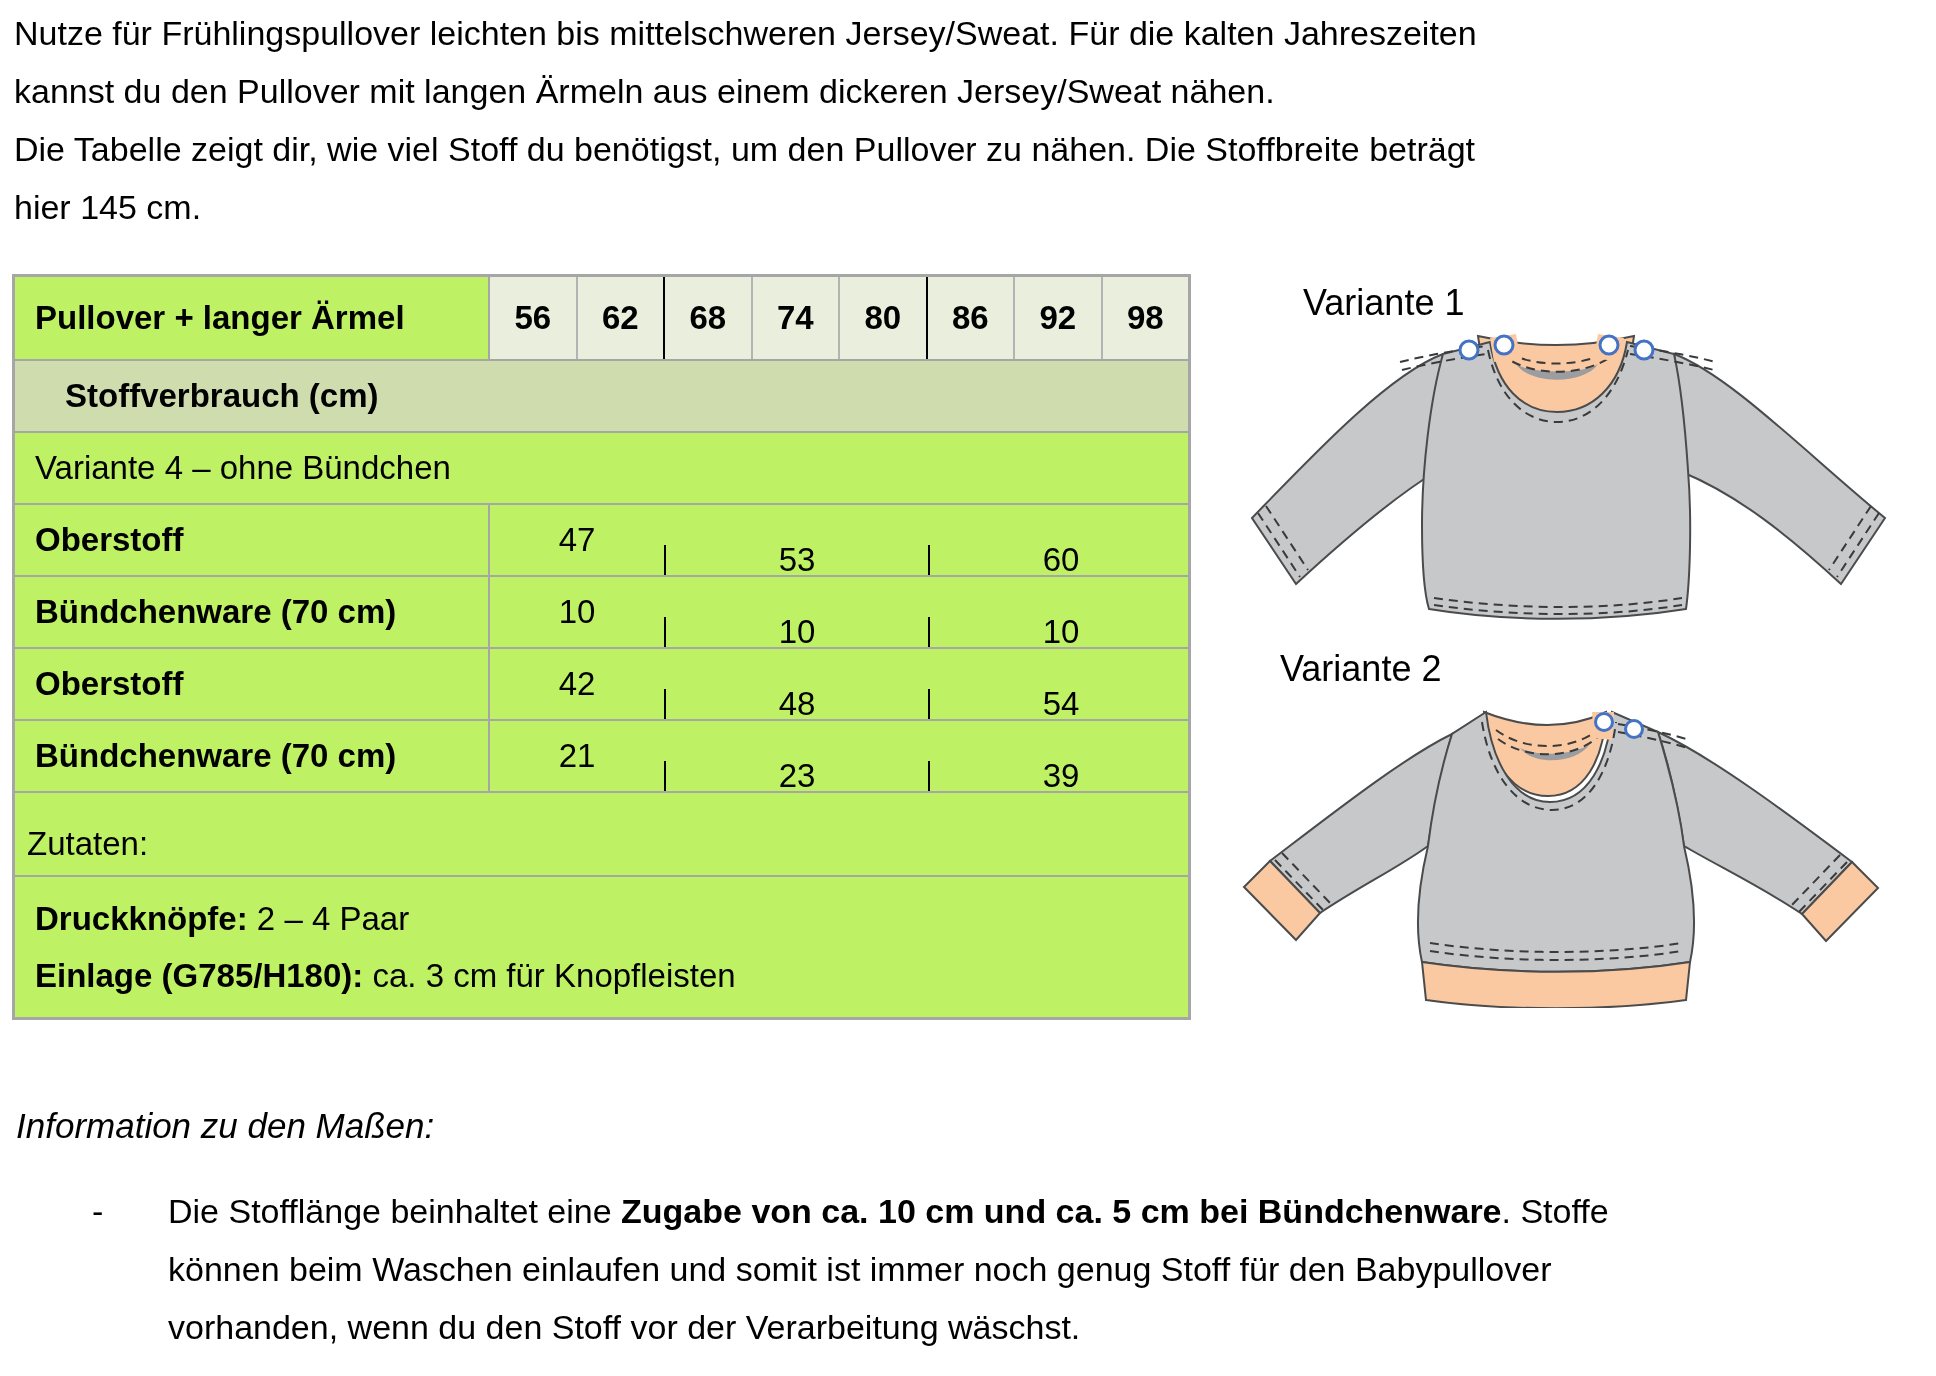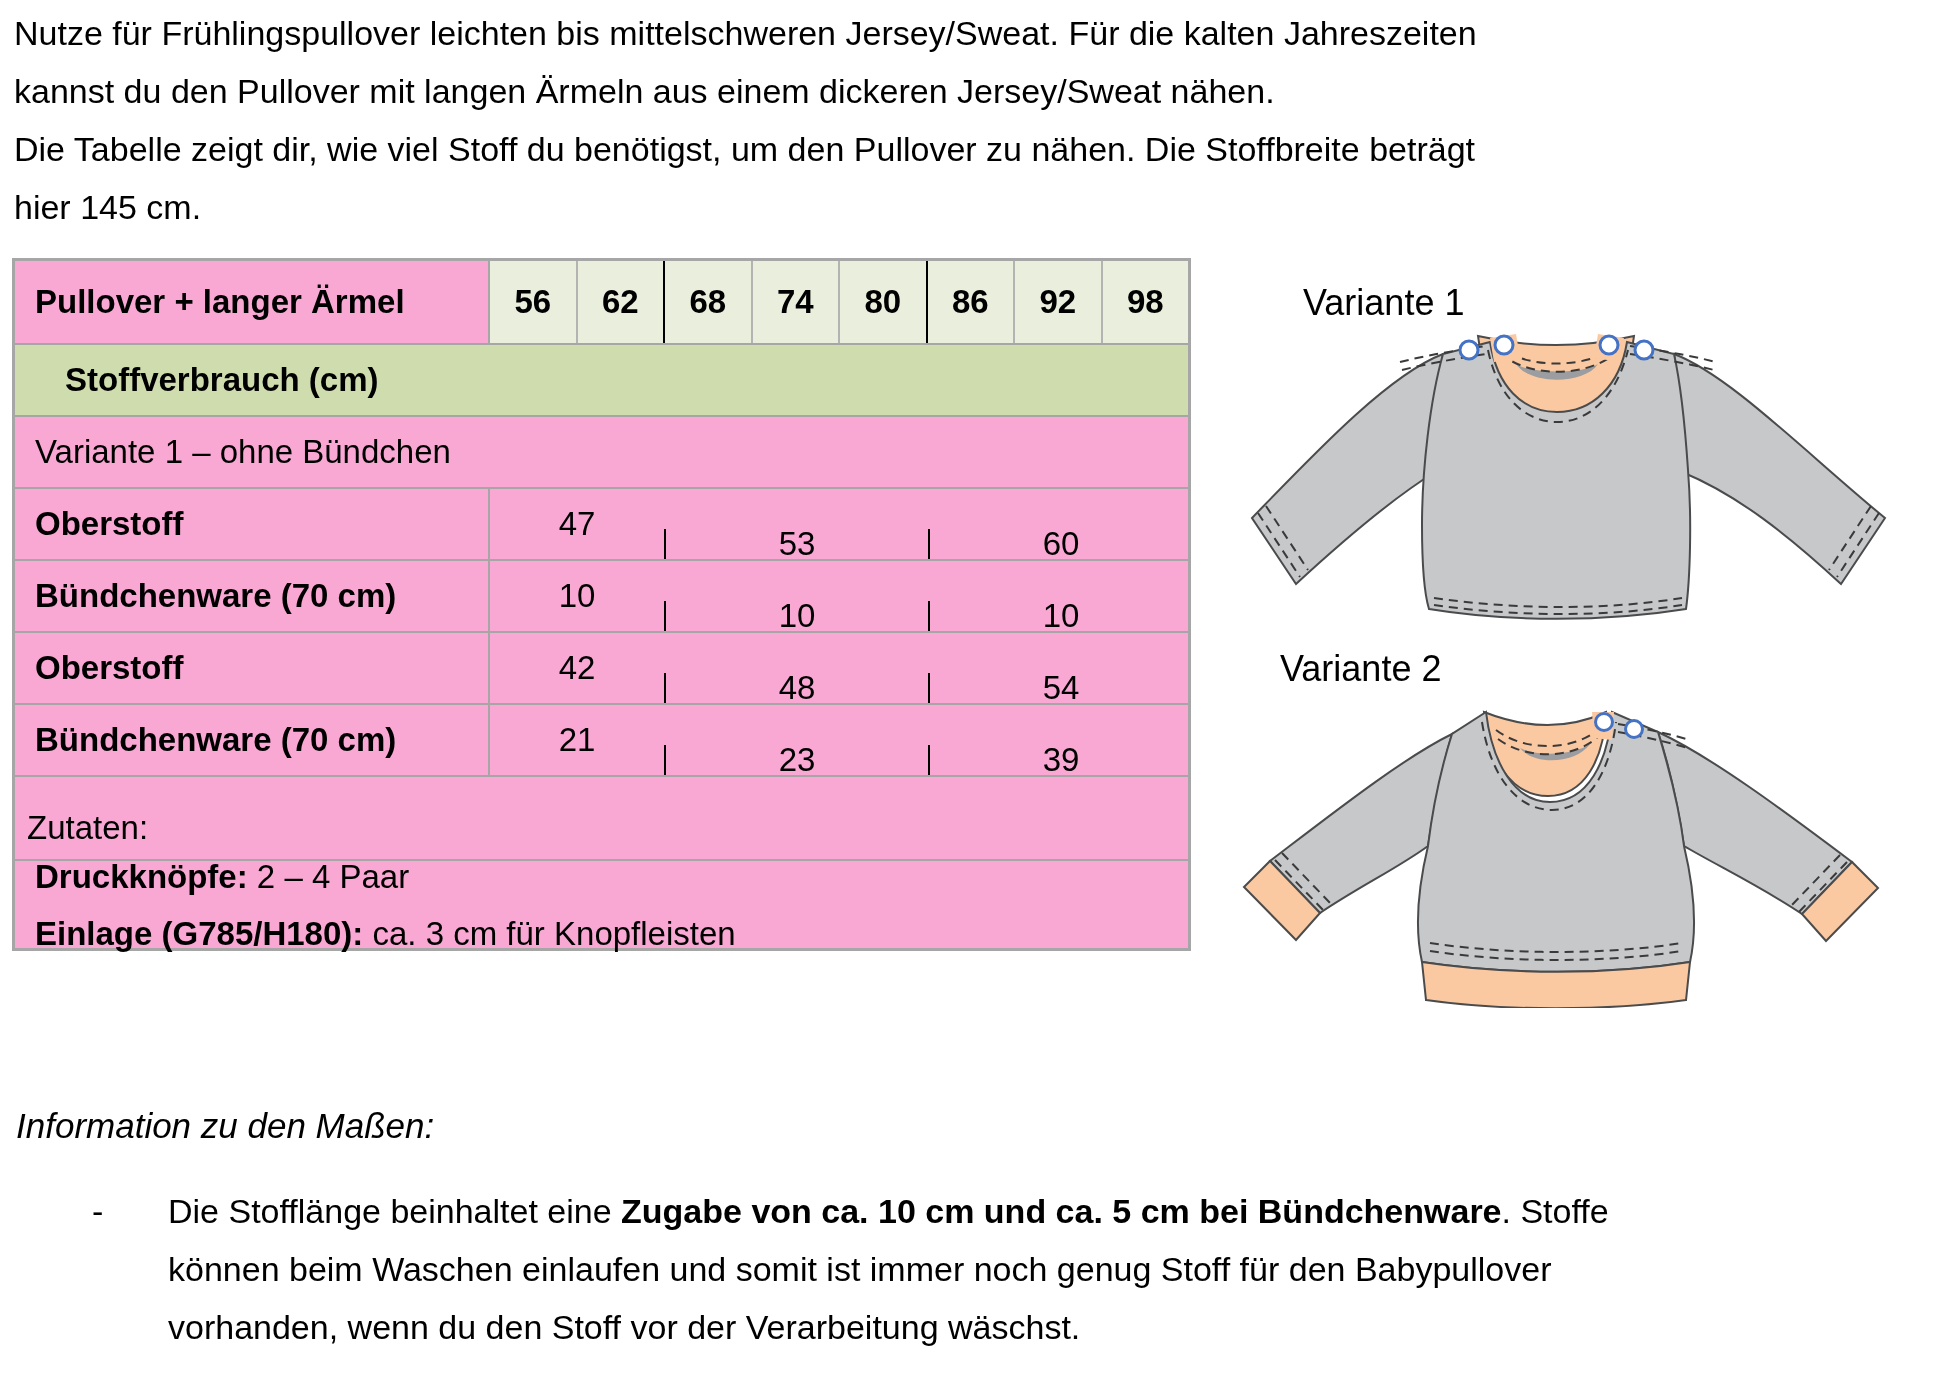--- a/index.html
+++ b/index.html
@@ -15,39 +15,39 @@
   }
   *{margin:0;padding:0;box-sizing:border-box;}
   html,body{background:#ffffff;}
   .page{
     position:relative;width:1936px;height:1376px;background:#ffffff;overflow:hidden;
     font-family:"Liberation Sans",sans-serif;color:#000;
   }
   
   .intro{position:absolute;left:14px;top:4px;width:1800px;font-size:34px;line-height:58px;}
   
-  .tbl{position:absolute;left:12px;top:258px;width:1179px;border:3px solid var(--c-border);background:#f9a8d4;}
+  .tbl{position:absolute;left:12px;top:274px;width:1179px;border:3px solid var(--c-border);background:#bef264;}
   .row{display:flex;border-top:2px solid var(--c-border);}
   .row:first-child{border-top:none;}
   .cell{display:flex;align-items:center;font-size:33px;}
   .lbl{flex:0 0 473px;padding-left:20px;}
   .bold{font-weight:bold;}
   .sizecell{flex:1;justify-content:center;background:var(--c-sizebg);font-weight:bold;}
   .sep-gray{border-left:2px solid var(--c-border);}
   .sep-lt{border-left:2px solid #b3b3b3;}
   .sep-blk{border-left:2px solid var(--c-black);}
   .h-header{height:82px;}
   .h-std{height:72px;}
   .h-tall{height:84px;align-items:flex-end;}
   .h-tall .cell{align-items:flex-end;padding-bottom:12px;}
   .fullrow{width:100%;}
   .secrow{background:var(--c-secbg);}
   .v1{flex:0 0 176px;justify-content:center;}
   .v2,.v3{flex:0 0 264px;justify-content:center;margin-top:40px;}
-  .notions{height:87px;display:flex;flex-direction:column;justify-content:center;padding-left:20px;font-size:33px;line-height:57px;}
+  .notions{height:140px;display:flex;flex-direction:column;justify-content:center;padding-left:20px;font-size:33px;line-height:57px;}
   
   .varlabel{position:absolute;font-size:36px;}
   
   .infohead{position:absolute;left:16px;top:1106px;font-size:35px;font-style:italic;}
   .dash{position:absolute;left:92px;top:1182px;font-size:34px;line-height:58px;}
   .bullettext{position:absolute;left:168px;top:1182px;width:1700px;font-size:34px;line-height:58px;}
   svg{display:block;}
   .fabric{fill:var(--c-fabric);stroke:var(--c-outline);stroke-width:2;}
   .peach{fill:var(--c-peach);stroke:var(--c-outline);stroke-width:2;}
   .peach-nl{fill:var(--c-peach);stroke:none;}
@@ -79,21 +79,21 @@
       <div class="cell sizecell sep-blk">86</div>
       <div class="cell sizecell sep-lt">92</div>
       <div class="cell sizecell sep-lt">98</div>
     </div>
 
     <div class="row h-std secrow">
       <div class="cell fullrow bold" style="padding-left:24px;margin-left:26px;">Stoffverbrauch (cm)</div>
     </div>
 
     <div class="row h-std">
-      <div class="cell fullrow" style="padding-left:20px;">Variante 1 – ohne Bündchen</div>
+      <div class="cell fullrow" style="padding-left:20px;">Variante 4 – ohne Bündchen</div>
     </div>
 
     <div class="row h-std">
       <div class="cell lbl bold">Oberstoff</div>
       <div class="cell v1 sep-gray">47</div>
       <div class="cell v2 sep-blk">53</div>
       <div class="cell v3 sep-blk">60</div>
     </div>
 
     <div class="row h-std">

